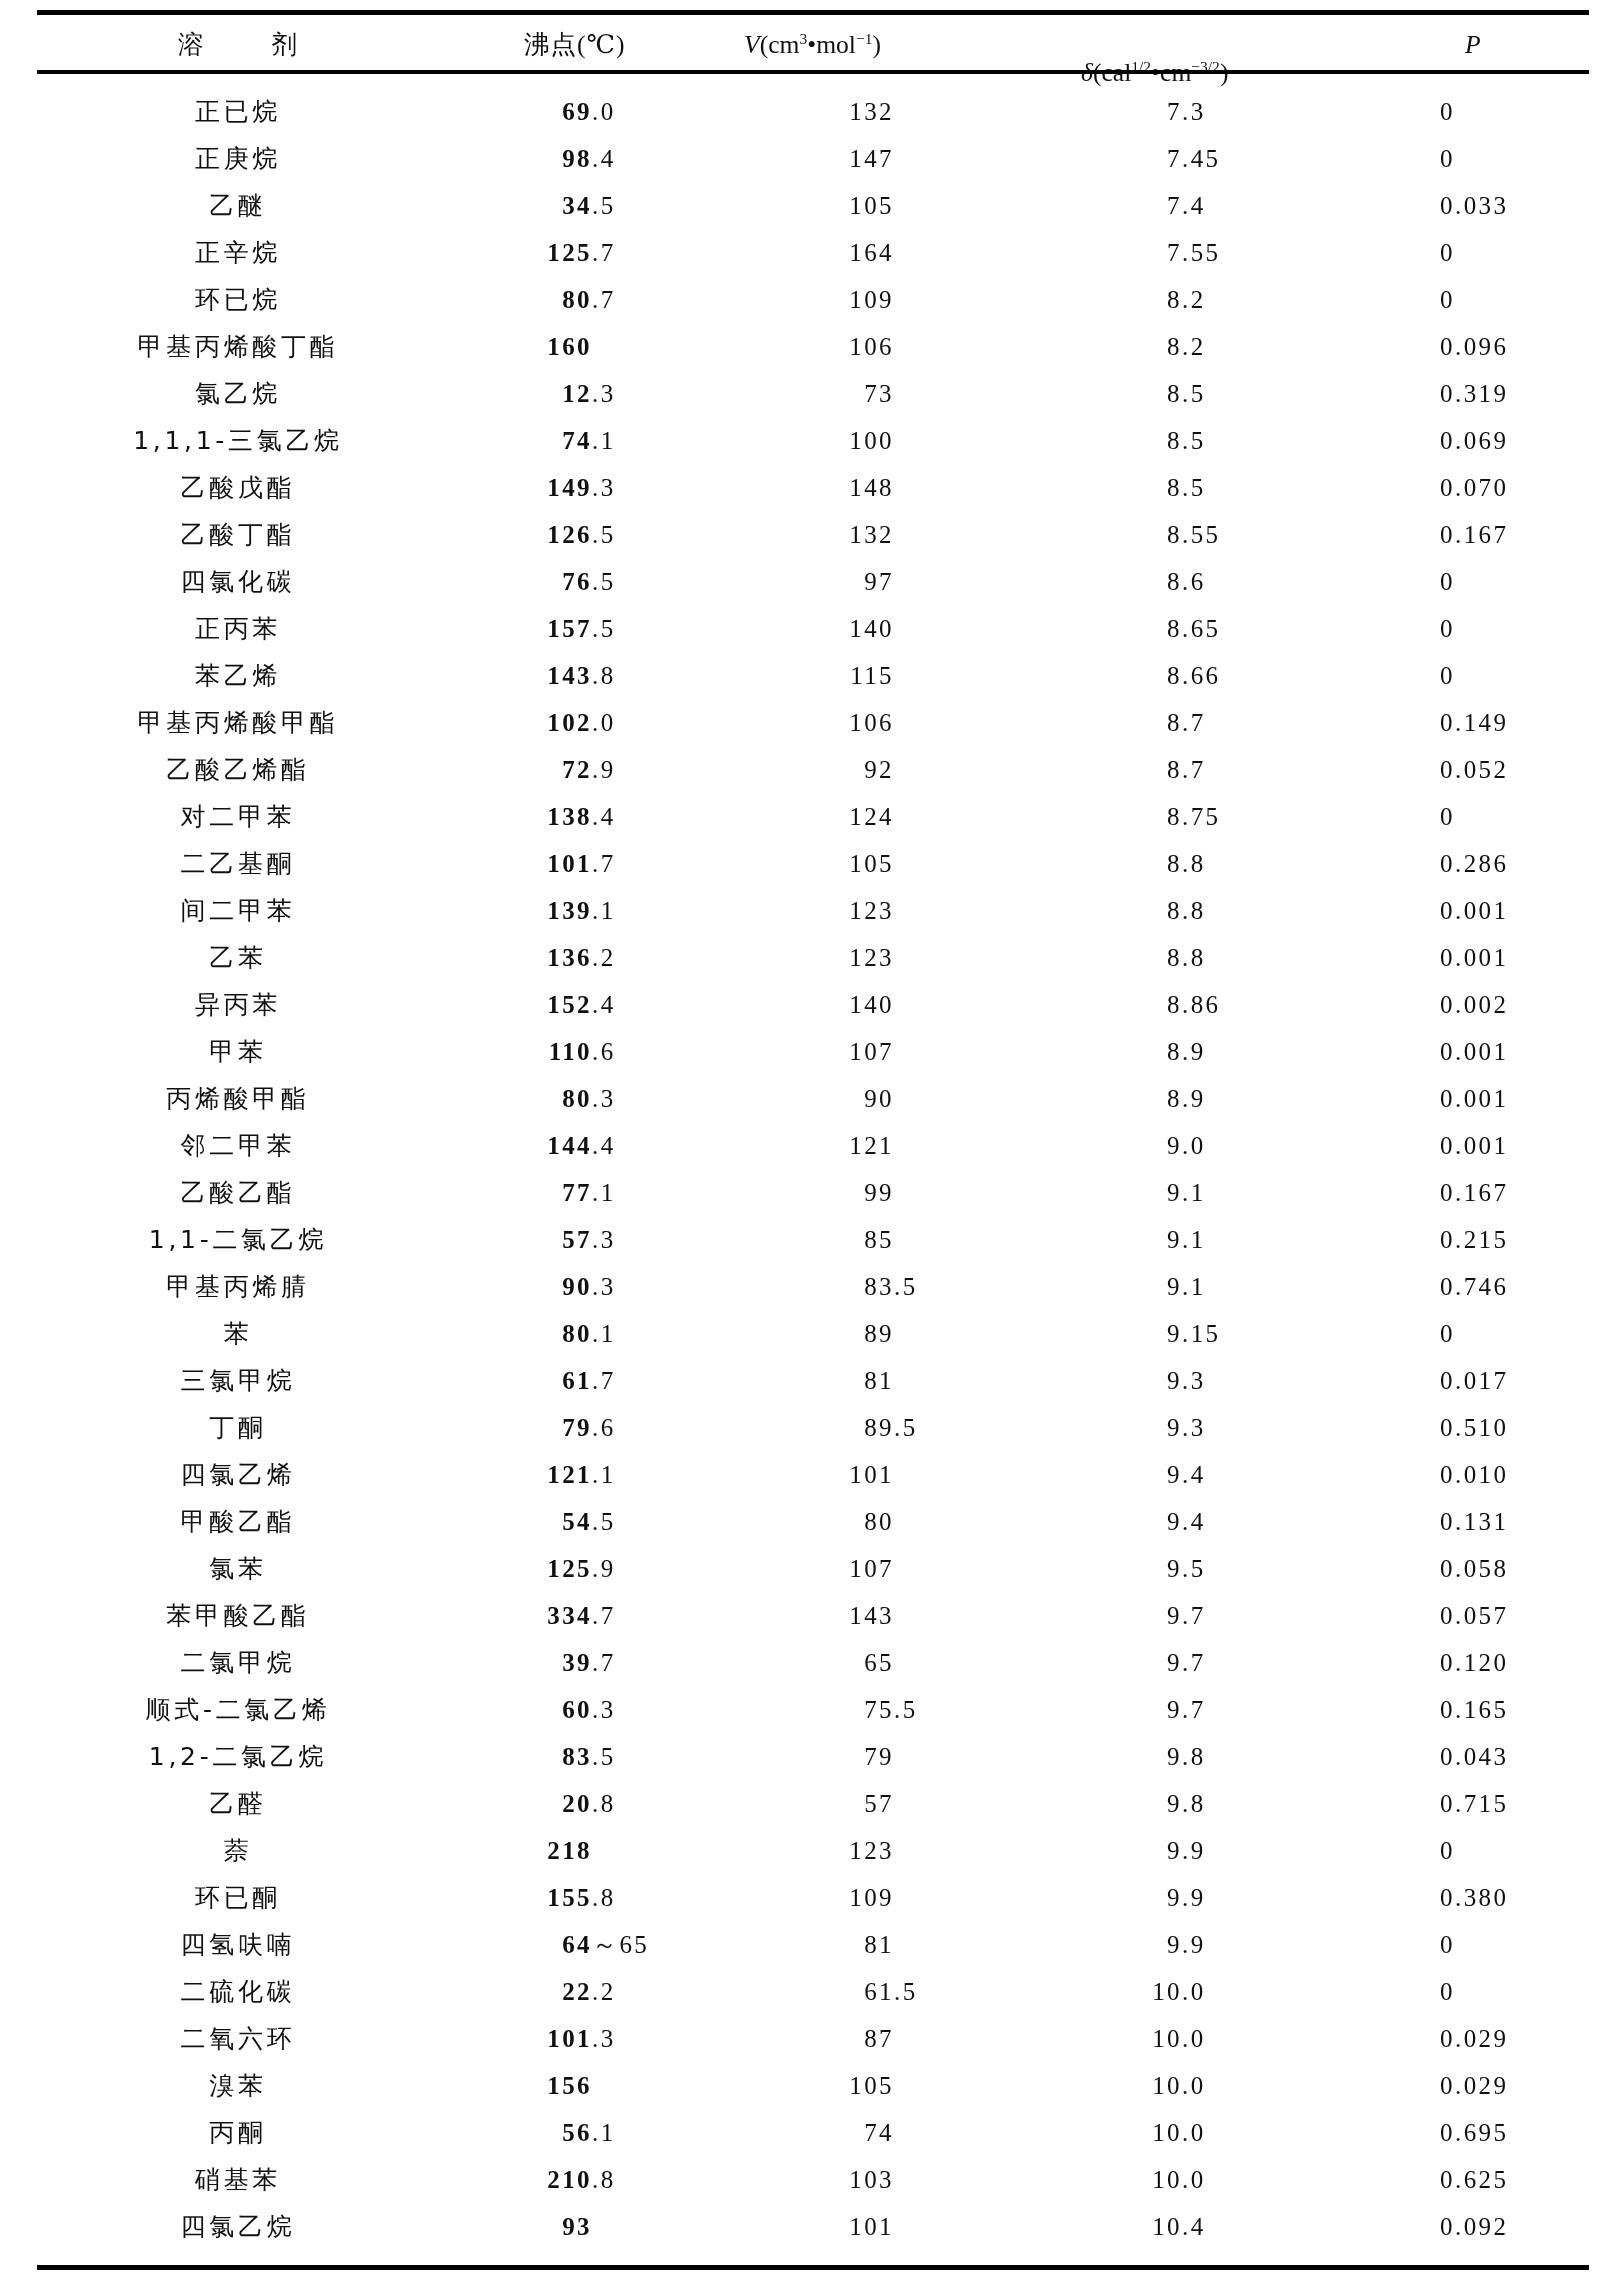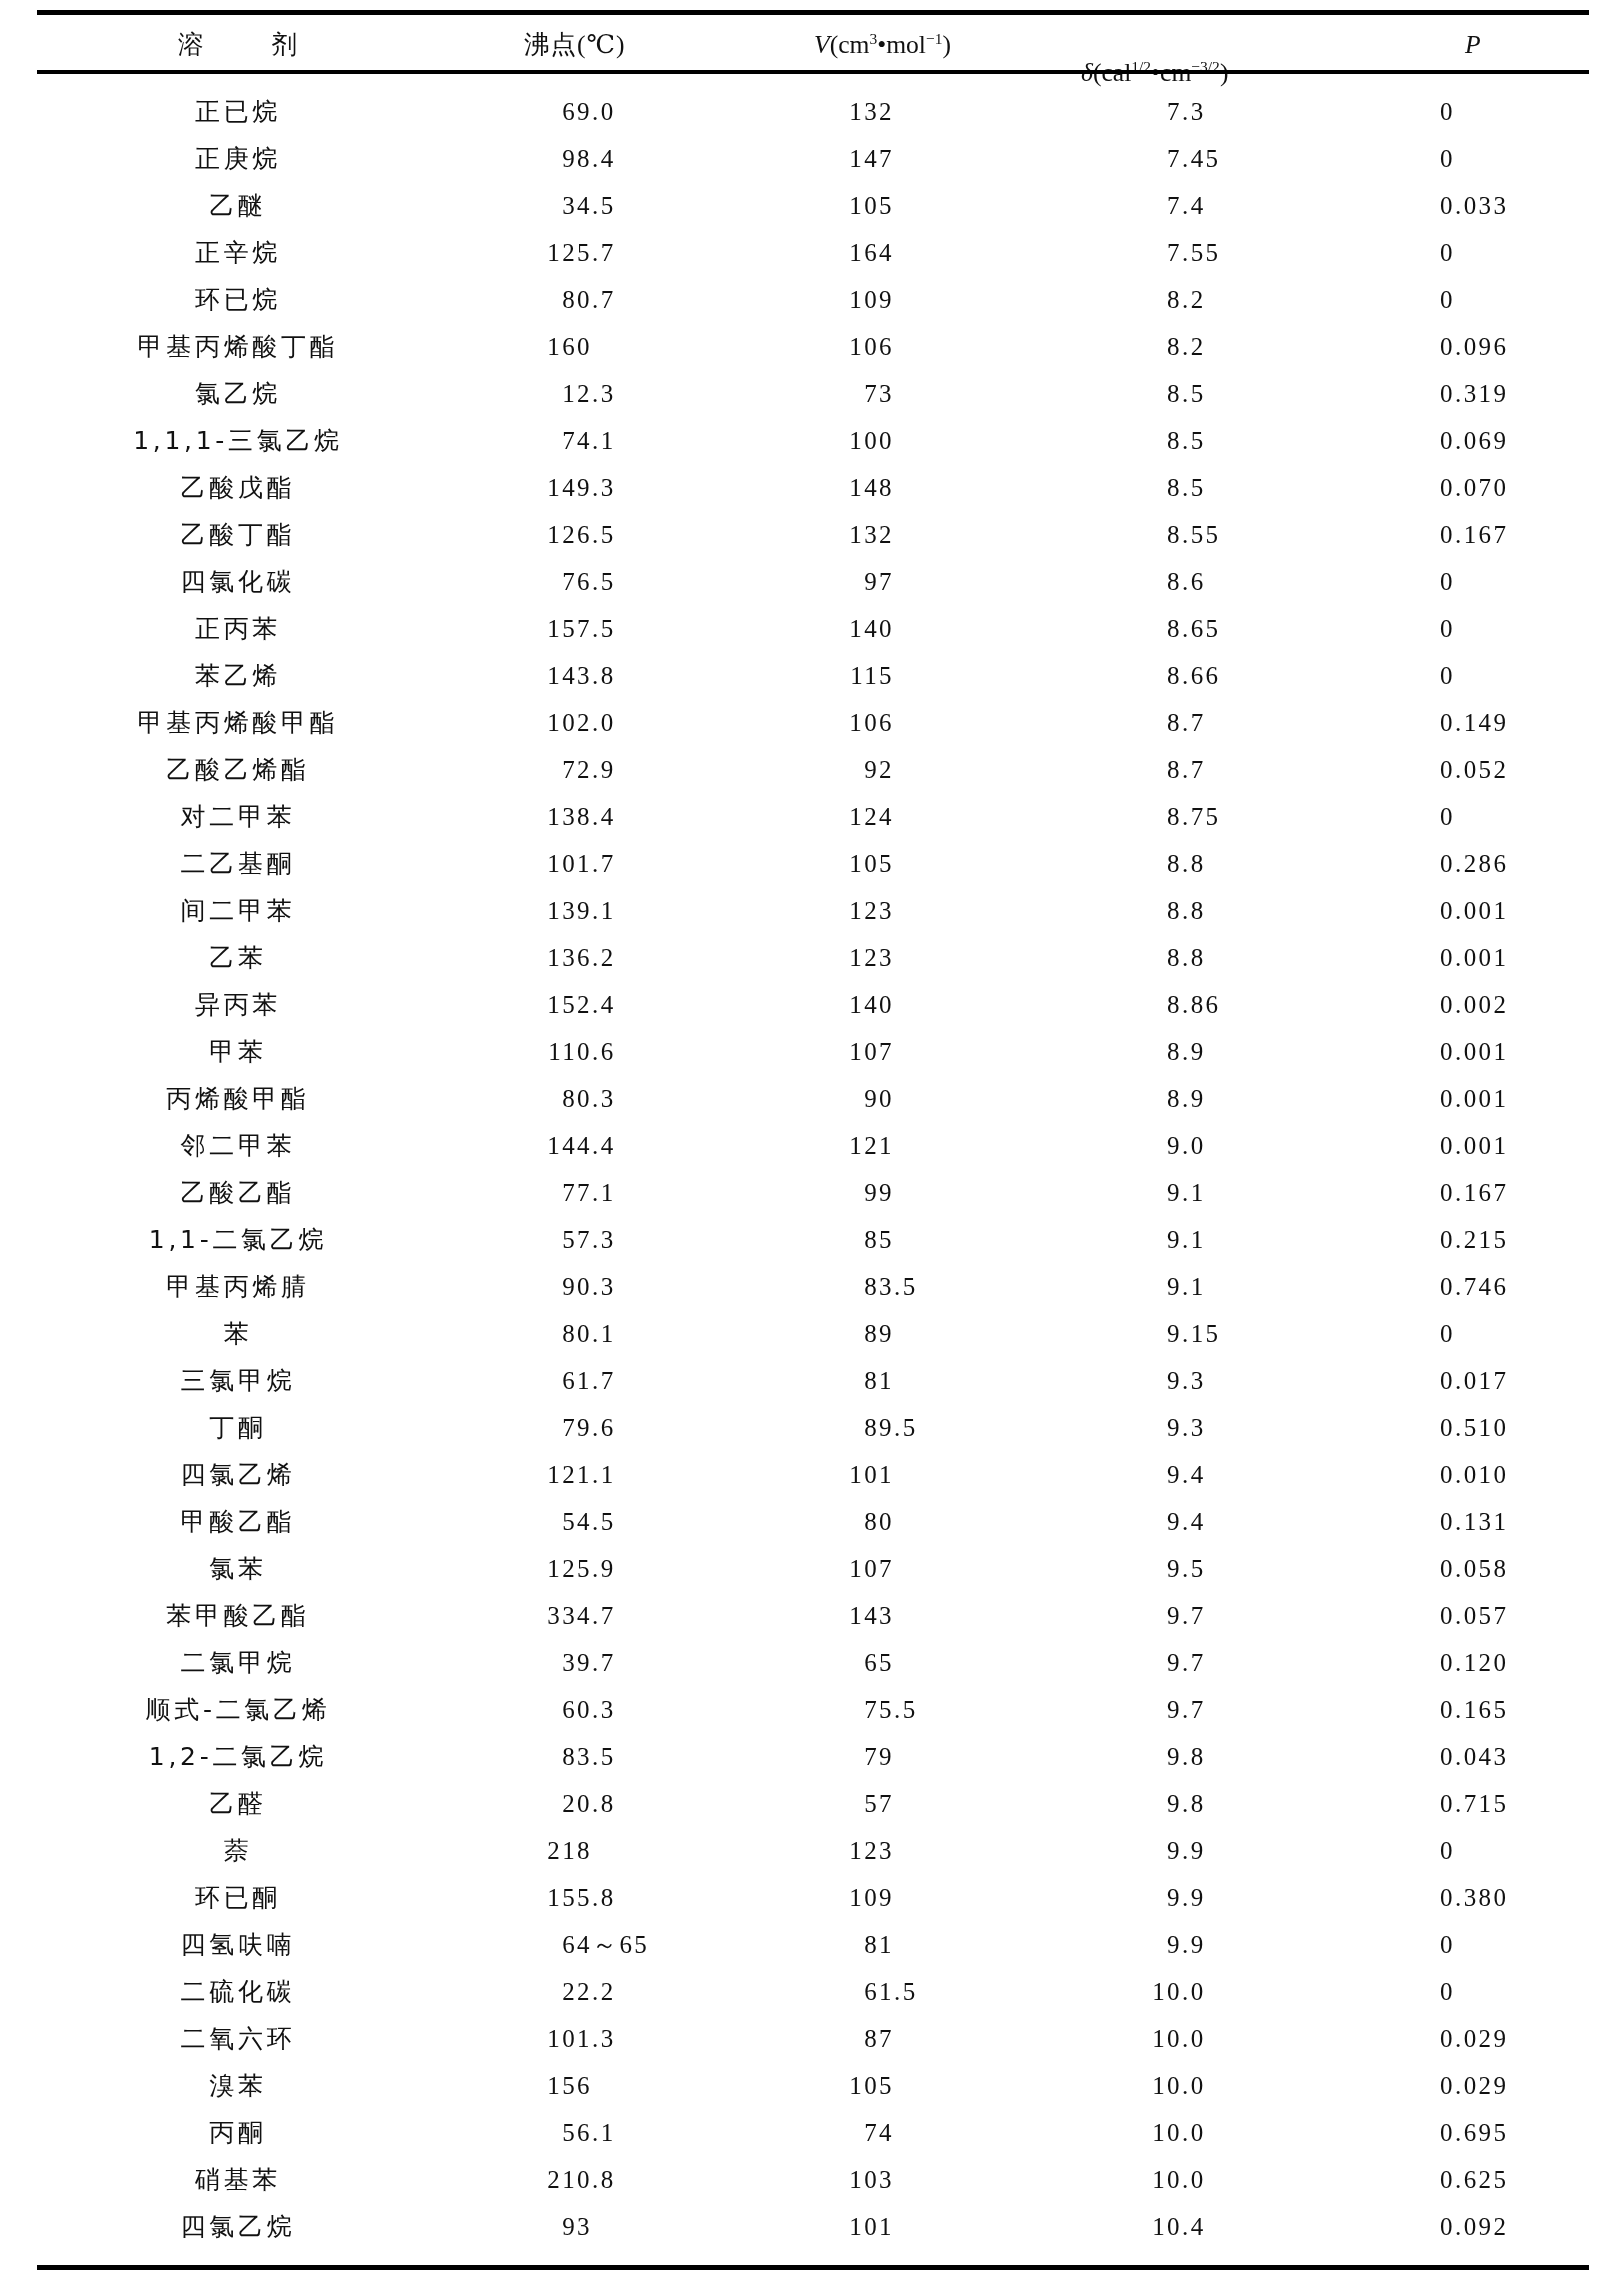--- a/index.html
+++ b/index.html
@@ -34,21 +34,21 @@
       font-size: 25.6px;
       line-height: 37px;
     }
     .hcell {
       position: absolute;
       top: 0;
       white-space: nowrap;
     }
     .h-solvent { left: 178px; width: 119px; display: flex; justify-content: space-between; }
     .h-bp { left: 524px; letter-spacing: 0.9px; text-align: right; }
-    .h-v { left: 814px; }
+    .h-v { left: 744px; }
     .h-delta { left: 1081px; margin-top: 28px; }
     .h-p { left: 1465px; font-style: italic; }
     .ital { font-style: italic; }
     sup { font-size: 15.5px; vertical-align: 9.1px; line-height: 0; }
 
     .rows {
       position: absolute;
       left: 0;
       top: 92px;
       width: 1408px;
@@ -81,21 +81,21 @@
       text-align: right;
       position: absolute;
       top: 0;
     }
     .num .frac {
       position: absolute;
       top: 0;
     }
     
     .c-bp    { left: 0; width: 1614px; }
-    .c-bp .int   { right: calc(1614px - 592px); }
+    .c-bp .int   { right: calc(1614px - 592px); font-weight: bold; }
     .c-bp .frac  { left: 592px; }
     .c-v     { left: 0; width: 1614px; }
     .c-v .int    { right: calc(1614px - 894px); }
     .c-v .frac   { left: 894px; }
     .c-delta { left: 0; width: 1614px; }
     .c-delta .int  { right: calc(1614px - 1182px); }
     .c-delta .frac { left: 1182px; }
     .c-p     { left: 0; width: 1614px; }
     .c-p .int    { right: calc(1614px - 1455px); }
     .c-p .frac   { left: 1455px; }

